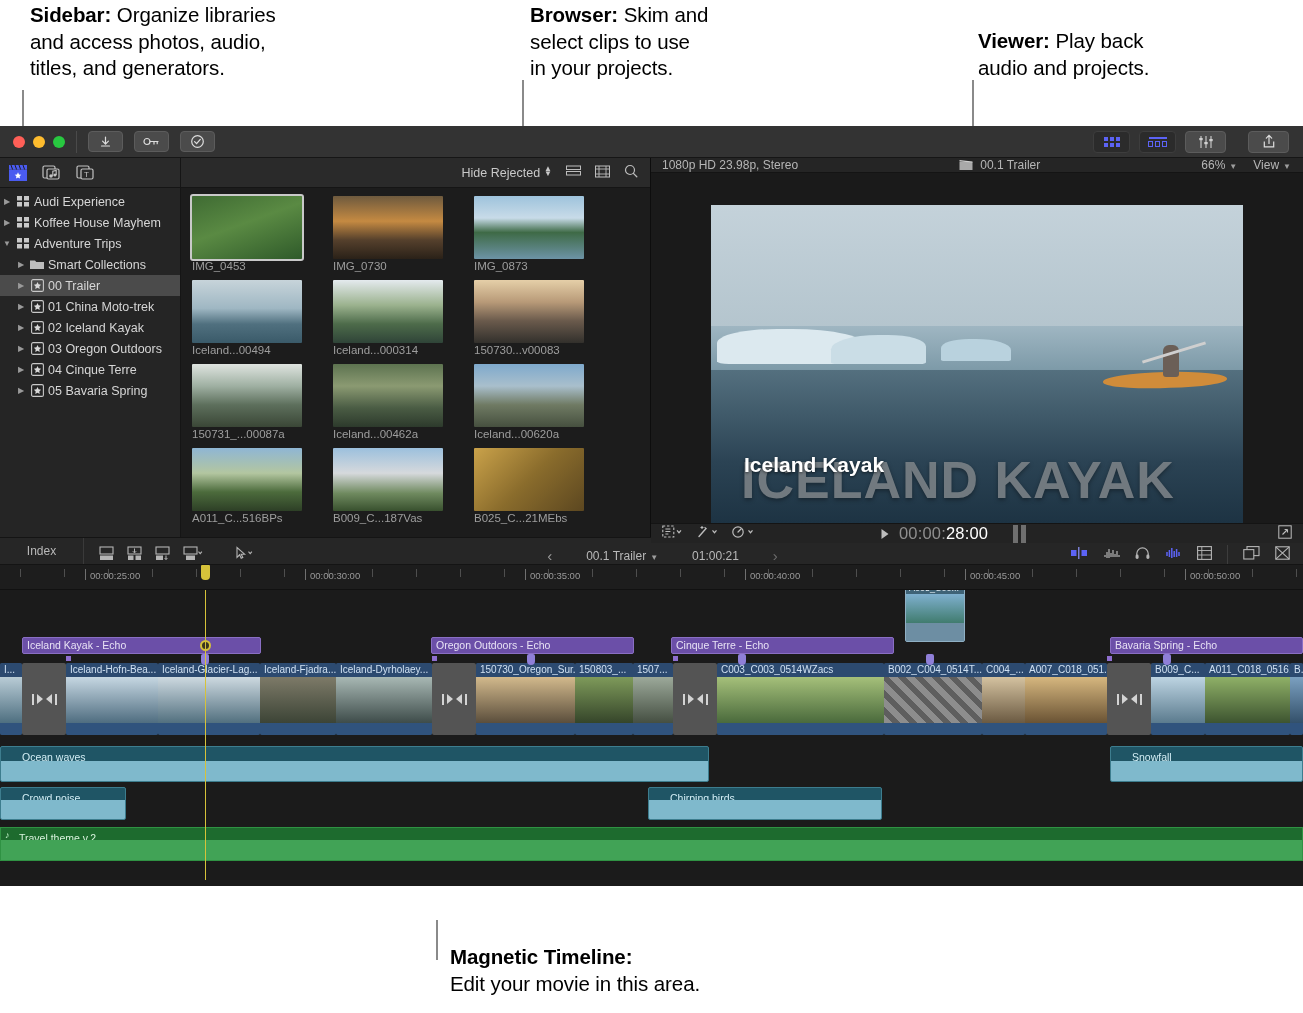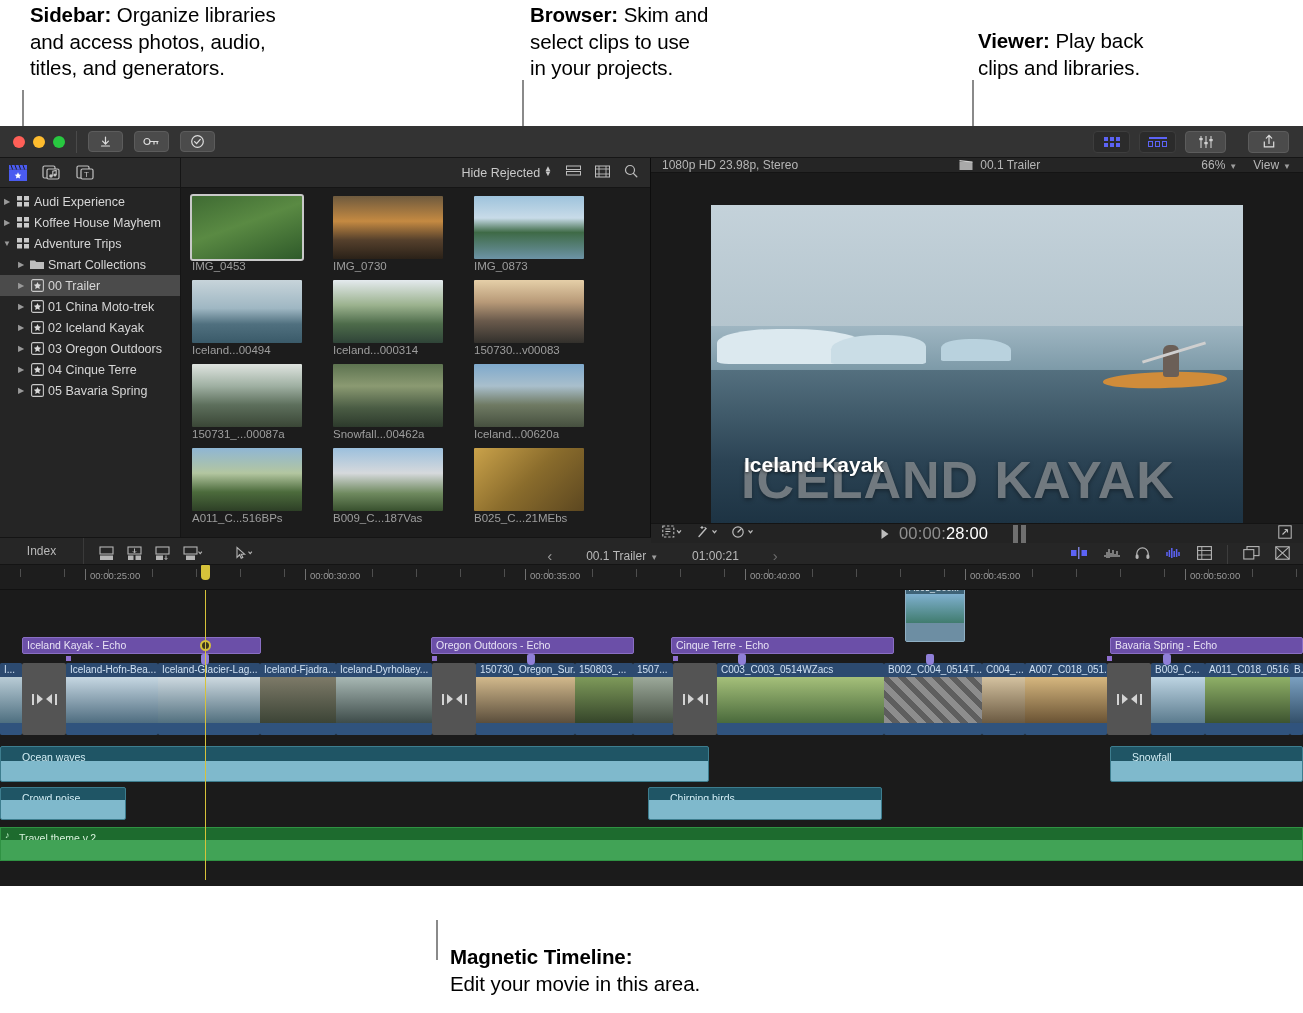--- a/index.html
+++ b/index.html
@@ -335,21 +335,21 @@
 
   <div class="callout" style="left:530px; top:2px; width:260px;">
     <b>Browser:</b><span> Skim and</span><br>
     <span>select clips to use</span><br>
     <span>in your projects.</span>
   </div>
   <div class="leader" style="left:522px; top:80px; height:46px;"></div>
 
   <div class="callout" style="left:978px; top:28px; width:300px;">
     <b>Viewer:</b><span> Play back</span><br>
-    <span>clips and libraries.</span>
+    <span>audio and projects.</span>
   </div>
   <div class="leader" style="left:972px; top:80px; height:46px;"></div>
 
   <div class="callout" style="left:450px; top:944px; width:420px;">
     <b>Magnetic Timeline:</b><br>
     <span>Edit your movie in this area.</span>
   </div>
   <div class="leader" style="left:436px; top:920px; height:40px;"></div>
 
   <div id="app">
@@ -608,21 +608,21 @@
             <div class="cell">
               <div class="thumb" style="background: linear-gradient(rgb(229, 207, 168) 0%, rgb(184, 154, 120) 35%, rgb(106, 90, 76) 65%, rgb(50, 48, 44) 100%);"></div>
               <div class="cname">150730...v00083</div>
             </div>
             <div class="cell">
               <div class="thumb" style="background: linear-gradient(rgb(223, 228, 224) 0%, rgb(159, 176, 162) 35%, rgb(93, 111, 92) 65%, rgb(58, 70, 54) 100%);"></div>
               <div class="cname">150731_...00087a</div>
             </div>
             <div class="cell">
               <div class="thumb" style="background: linear-gradient(rgb(93, 115, 80) 0%, rgb(139, 154, 114) 35%, rgb(74, 92, 68) 70%, rgb(45, 58, 44) 100%);"></div>
-              <div class="cname">Snowfall...00462a</div>
+              <div class="cname">Iceland...00462a</div>
             </div>
             <div class="cell">
               <div class="thumb" style="background: linear-gradient(rgb(126, 169, 204) 0%, rgb(169, 191, 204) 35%, rgb(111, 122, 99) 65%, rgb(70, 80, 63) 100%);"></div>
               <div class="cname">Iceland...00620a</div>
             </div>
             <div class="cell">
               <div class="thumb" style="background: linear-gradient(rgb(143, 182, 212) 0%, rgb(179, 198, 160) 40%, rgb(76, 107, 60) 70%, rgb(45, 63, 38) 100%);"></div>
               <div class="cname">A011_C...516BPs</div>
             </div>
             <div class="cell">

